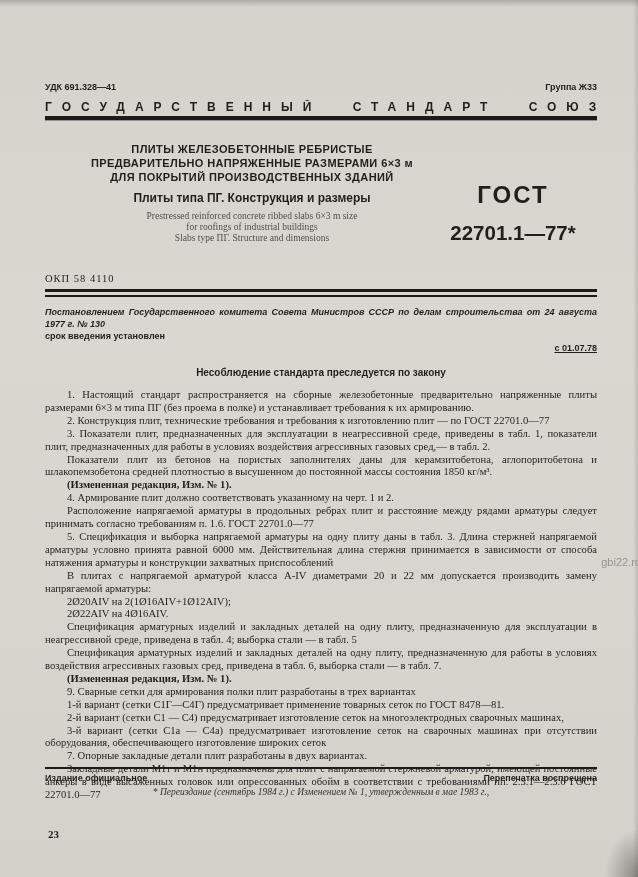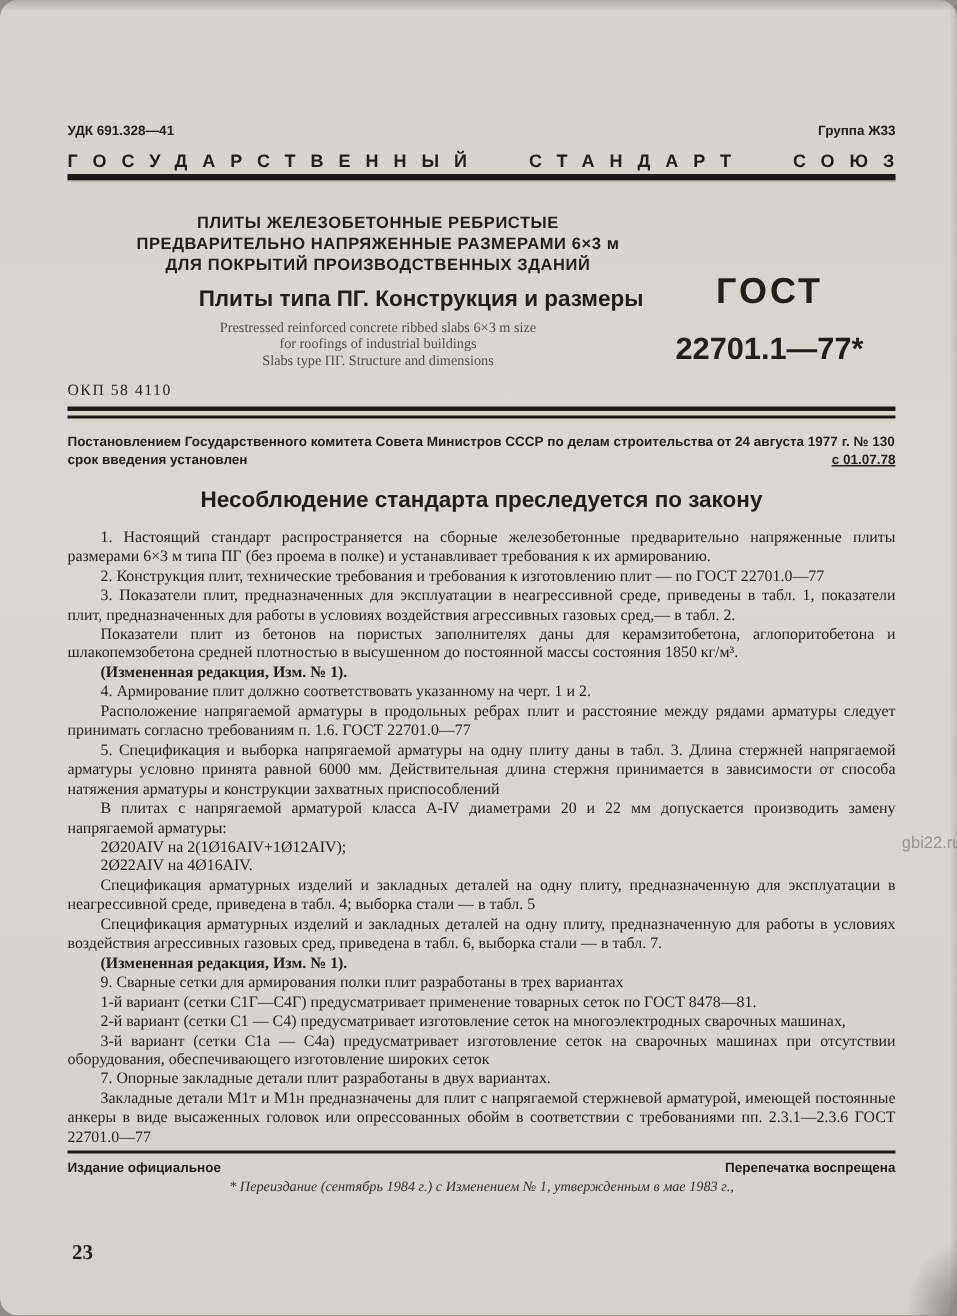--- a/index.html
+++ b/index.html
@@ -2,72 +2,71 @@
 <html><head>
 <meta charset="utf-8">
 <style>
   html,body { margin:0; padding:0; background:#8f8d89; }
   .scan {
     position:relative; width:638px; height:877px; margin:0 auto;
     background: linear-gradient(180deg,#d5d2cc 0%, #dad7d1 35%, #d8d5cf 70%, #d4d1cb 100%);
     overflow:hidden;
     font-family:"Liberation Serif", serif;
     color:#211f1c;
-    border-radius:12px;
   }
   .content { position:absolute; left:45px; top:82px; width:552px; }
 
   
   .hdr-row { display:flex; justify-content:space-between;
     font-family:"Liberation Sans", sans-serif; font-weight:bold; font-size:9px; }
   .gost-line { margin-top:8px; font-family:"Liberation Sans", sans-serif; font-weight:bold;
     font-size:12px; letter-spacing:10px; word-spacing:18px; white-space:nowrap; overflow:hidden; }
   .thick-rule { height:4px; background:#1d1b19; margin-top:2px;
     box-shadow:0 1px 0 rgba(29,27,25,.35); }
 
   
   .title-row { display:flex; margin-top:22px; }
   .title-left { flex:1; text-align:center; padding-left:30px; }
   .title-ru { font-family:"Liberation Sans", sans-serif; font-weight:bold;
     font-size:11px; line-height:14px; letter-spacing:.4px; }
   .title-sub { margin-top:7px; font-family:"Liberation Sans", sans-serif;
-    font-weight:bold; font-size:15px;text-align:right; }
+    font-weight:bold; font-size:12px; }
   .title-en { margin-top:6px; font-size:9.5px; line-height:11px; color:#514e4a; }
   .code-block { width:168px; text-align:center; padding-top:16px;
     font-family:"Liberation Sans", sans-serif; font-weight:bold; }
   .code-l1 { font-size:24px; letter-spacing:2px;margin-top:23px; }
   .code-l2 { font-size:20.5px; margin-top:12px; white-space:nowrap; }
 
-  .okp { margin-top:8px; font-size:10.5px; letter-spacing:1px; }
+  .okp { margin-top:28px; font-size:10.5px; letter-spacing:1px; }
   .double-rule { margin-top:5px; border-top:3px solid #1d1b19; border-bottom:2px solid #1d1b19; height:3px; }
 
   
   .decree { margin-top:9px; font-family:"Liberation Sans", sans-serif; font-weight:bold;
     font-size:9px; line-height:12px; }
-  .decree-text { text-align:justify; }
+  .decree-text { text-align:justify;font-style:italic; }
   .decree-row { display:flex; justify-content:space-between; }
-  .decree-date { text-decoration:underline; }
+  .decree-date { text-decoration:underline;margin-top:12px; }
 
   .law-notice { margin-top:13px; text-align:center;
-    font-family:"Liberation Sans", sans-serif; font-weight:bold; font-size:15px; }
+    font-family:"Liberation Sans", sans-serif; font-weight:bold; font-size:10px; }
 
   
   .main-text { margin-top:11px; font-size:10.6px; line-height:12.9px; text-align:justify; }
   .main-text p { margin:0; text-indent:22px; }
   .main-text p.bold { font-weight:bold; }
   .main-text p.formula { text-align:left; }
 
   
   .footer { position:absolute; left:45px; top:767px; width:552px; }
   .footer-rule { border-top:2px solid #1d1b19; }
   .footer-row { display:flex; justify-content:space-between; margin-top:4px;
     font-family:"Liberation Sans", sans-serif; font-weight:bold; font-size:9px;gap:36px; }
   .footnote { margin-top:3px; text-align:center; font-style:italic;
     font-size:9.5px; line-height:13px; color:#33312e; }
-  .page-num { position:absolute; left:48px; top:828px; font-size:14px;font-weight:bold; }
+  .page-num { position:absolute; left:48px; top:828px; font-size:11px;font-weight:bold; }
 
   
   .watermark { position:absolute; right:-3px; top:556px;
     font-family:"Liberation Sans", sans-serif; font-size:11px; color:#97948f; }
   .edge-top { position:absolute; left:0; top:0; width:100%; height:7px;
     background:linear-gradient(to bottom, rgba(40,38,35,.22), rgba(40,38,35,0)); }
   .edge-right { position:absolute; right:0; top:0; width:5px; height:100%;
     background:linear-gradient(to left, rgba(40,38,35,.14), rgba(40,38,35,0)); }
   .smudge-br { position:absolute; right:0; bottom:0; width:34px; height:48px;
     background:radial-gradient(ellipse at 100% 100%, rgba(45,43,40,.45), rgba(45,43,40,0) 70%); }

